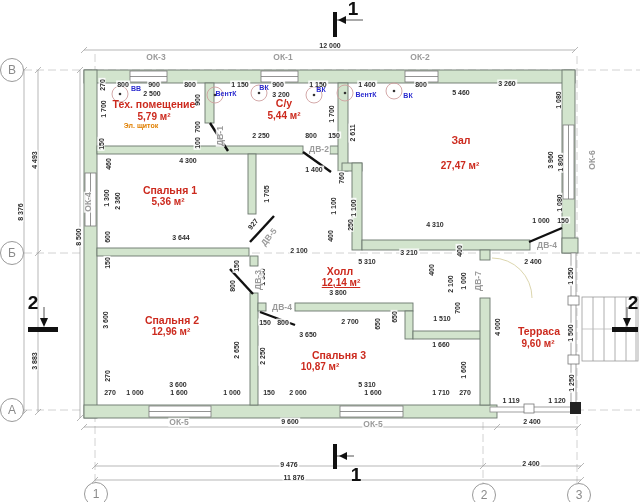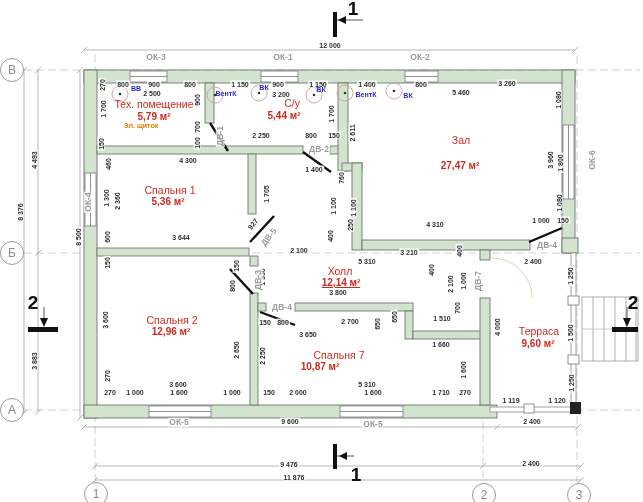--- a/index.html
+++ b/index.html
@@ -5,21 +5,21 @@
   html,body{margin:0;padding:0;background:#ffffff;}
   #stage{
     position:relative;width:643px;height:502px;overflow:hidden;background:#ffffff;
     font-family:"Liberation Sans",sans-serif;
   }
   #stage svg{position:absolute;left:0;top:0;}
   [data-name="walls"] rect{fill:var(--wall-fill,#d2e4cd);stroke:var(--wall-stroke,#6b776d);stroke-width:0.9;}
   .lbl{position:absolute;transform:translate(-50%,-50%);white-space:nowrap;z-index:3;line-height:1;}
   .dim{font-size:7px;font-weight:700;color:var(--dimension-text,#2e2e2e);background:rgba(255,255,255,.85);padding:0 1px;}
   .open-label{font-size:8.5px;font-weight:700;color:var(--opening-label,#9b9b9b);background:rgba(255,255,255,.8);padding:0 1px;}
-  .room-name{font-size:10.5px;font-weight:400;color:var(--room-label,#cc2a1e);}
+  .room-name{font-size:10.5px;font-weight:700;color:var(--room-label,#cc2a1e);}
   .room-area{font-size:10px;font-weight:700;color:var(--room-label,#cc2a1e);}
   .vent{font-size:7px;font-weight:700;color:var(--vent-label,#2929cf);}
   .elec{font-size:7px;font-weight:700;color:var(--electrical-label,#e07f00);}
   .section-num{font-size:19px;font-weight:700;color:#101010;}
   .axis-circle{
     position:absolute;width:22px;height:22px;border:1px solid #9a9a9a;border-radius:50%;
     background:#fff;color:var(--axis-text,#8a8a8a);font-size:12px;font-weight:400;
     display:flex;align-items:center;justify-content:center;
     transform:translate(-50%,-50%);z-index:3;
   }
@@ -270,31 +270,31 @@
     <span class="lbl open-label" data-name="door-label" style="left: 478px; top: 281px; transform: translate(-50%, -50%) rotate(-90deg);">ДВ-7</span>
     <span class="lbl vent" data-name="vent-label" style="left: 136px; top: 88px;">ВВ</span>
     <span class="lbl vent" data-name="vent-label" style="left: 226px; top: 93px;">ВентК</span>
     <span class="lbl vent" data-name="vent-label" style="left: 264px; top: 87px;">ВК</span>
     <span class="lbl vent" data-name="vent-label" style="left: 321px; top: 89px;">ВК</span>
     <span class="lbl vent" data-name="vent-label" style="left: 366px; top: 94px;">ВентК</span>
     <span class="lbl vent" data-name="vent-label" style="left: 408px; top: 95px;">ВК</span>
     <span class="lbl elec" data-name="electrical-label" style="left: 141px; top: 125px;">Эл. щиток</span>
     <span class="lbl room-name" data-name="room-name-label" style="left: 154px; top: 104px;">Тех. помещение</span>
     <span class="lbl room-area" data-name="room-area-label" style="left: 154px; top: 117px;">5,79 м²</span>
-    <span class="lbl room-name" data-name="room-name-label" style="left: 292px; top: 103px;">С/у</span>
+    <span class="lbl room-name" data-name="room-name-label" style="left: 284px; top: 103px;">С/у</span>
     <span class="lbl room-area" data-name="room-area-label" style="left: 284px; top: 116px;">5,44 м²</span>
     <span class="lbl room-name" data-name="room-name-label" style="left: 461px; top: 140px;">Зал</span>
     <span class="lbl room-area" data-name="room-area-label" style="left: 460px; top: 166px;">27,47 м²</span>
     <span class="lbl room-name" data-name="room-name-label" style="left: 170px; top: 190px;">Спальня 1</span>
     <span class="lbl room-area" data-name="room-area-label" style="left: 168px; top: 202px;">5,36 м²</span>
     <span class="lbl room-name" data-name="room-name-label" style="left: 172px; top: 320px;">Спальня 2</span>
     <span class="lbl room-area" data-name="room-area-label" style="left: 171px; top: 332px;">12,96 м²</span>
     <span class="lbl room-name" data-name="room-name-label" style="left: 340px; top: 271px;">Холл</span>
     <span class="lbl room-area" data-name="room-area-label" style="left: 341px; top: 283px; text-decoration: underline;">12,14 м²</span>
-    <span class="lbl room-name" data-name="room-name-label" style="left: 339px; top: 355px;">Спальня 7</span>
+    <span class="lbl room-name" data-name="room-name-label" style="left: 339px; top: 355px;">Спальня 3</span>
     <span class="lbl room-area" data-name="room-area-label" style="left: 320px; top: 367px;">10,87 м²</span>
     <span class="lbl room-name" data-name="room-name-label" style="left: 539px; top: 331px;">Терраса</span>
     <span class="lbl room-area" data-name="room-area-label" style="left: 538px; top: 344px;">9,60 м²</span>
     <span class="lbl section-num" data-name="section-number" style="left: 353px; top: 8px;">1</span>
     <span class="lbl section-num" data-name="section-number" style="left: 356px; top: 474px;">1</span>
     <span class="lbl section-num" data-name="section-number" style="left: 33px; top: 302px;">2</span>
     <span class="lbl section-num" data-name="section-number" style="left: 633px; top: 302px;">2</span>
     <div class="axis-circle" data-name="axis-marker" style="left: 12px; top: 70px;">В</div>
     <div class="axis-circle" data-name="axis-marker" style="left: 12px; top: 253px;">Б</div>
     <div class="axis-circle" data-name="axis-marker" style="left: 12px; top: 410px;">А</div>

